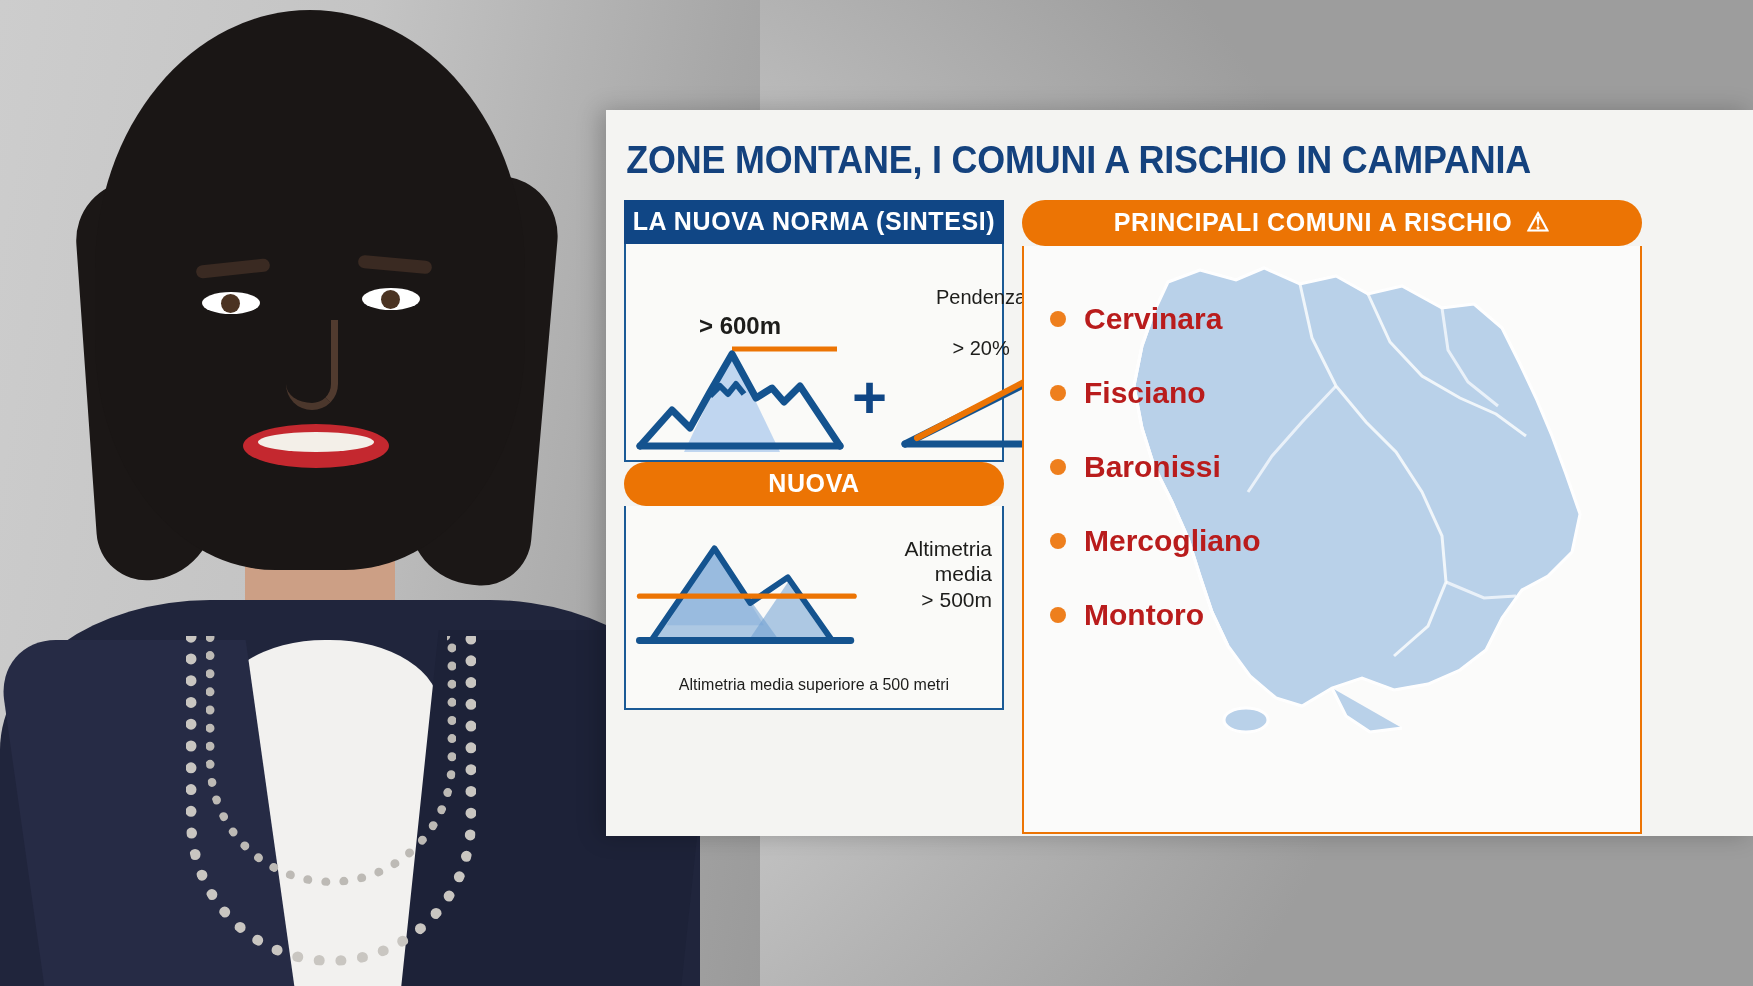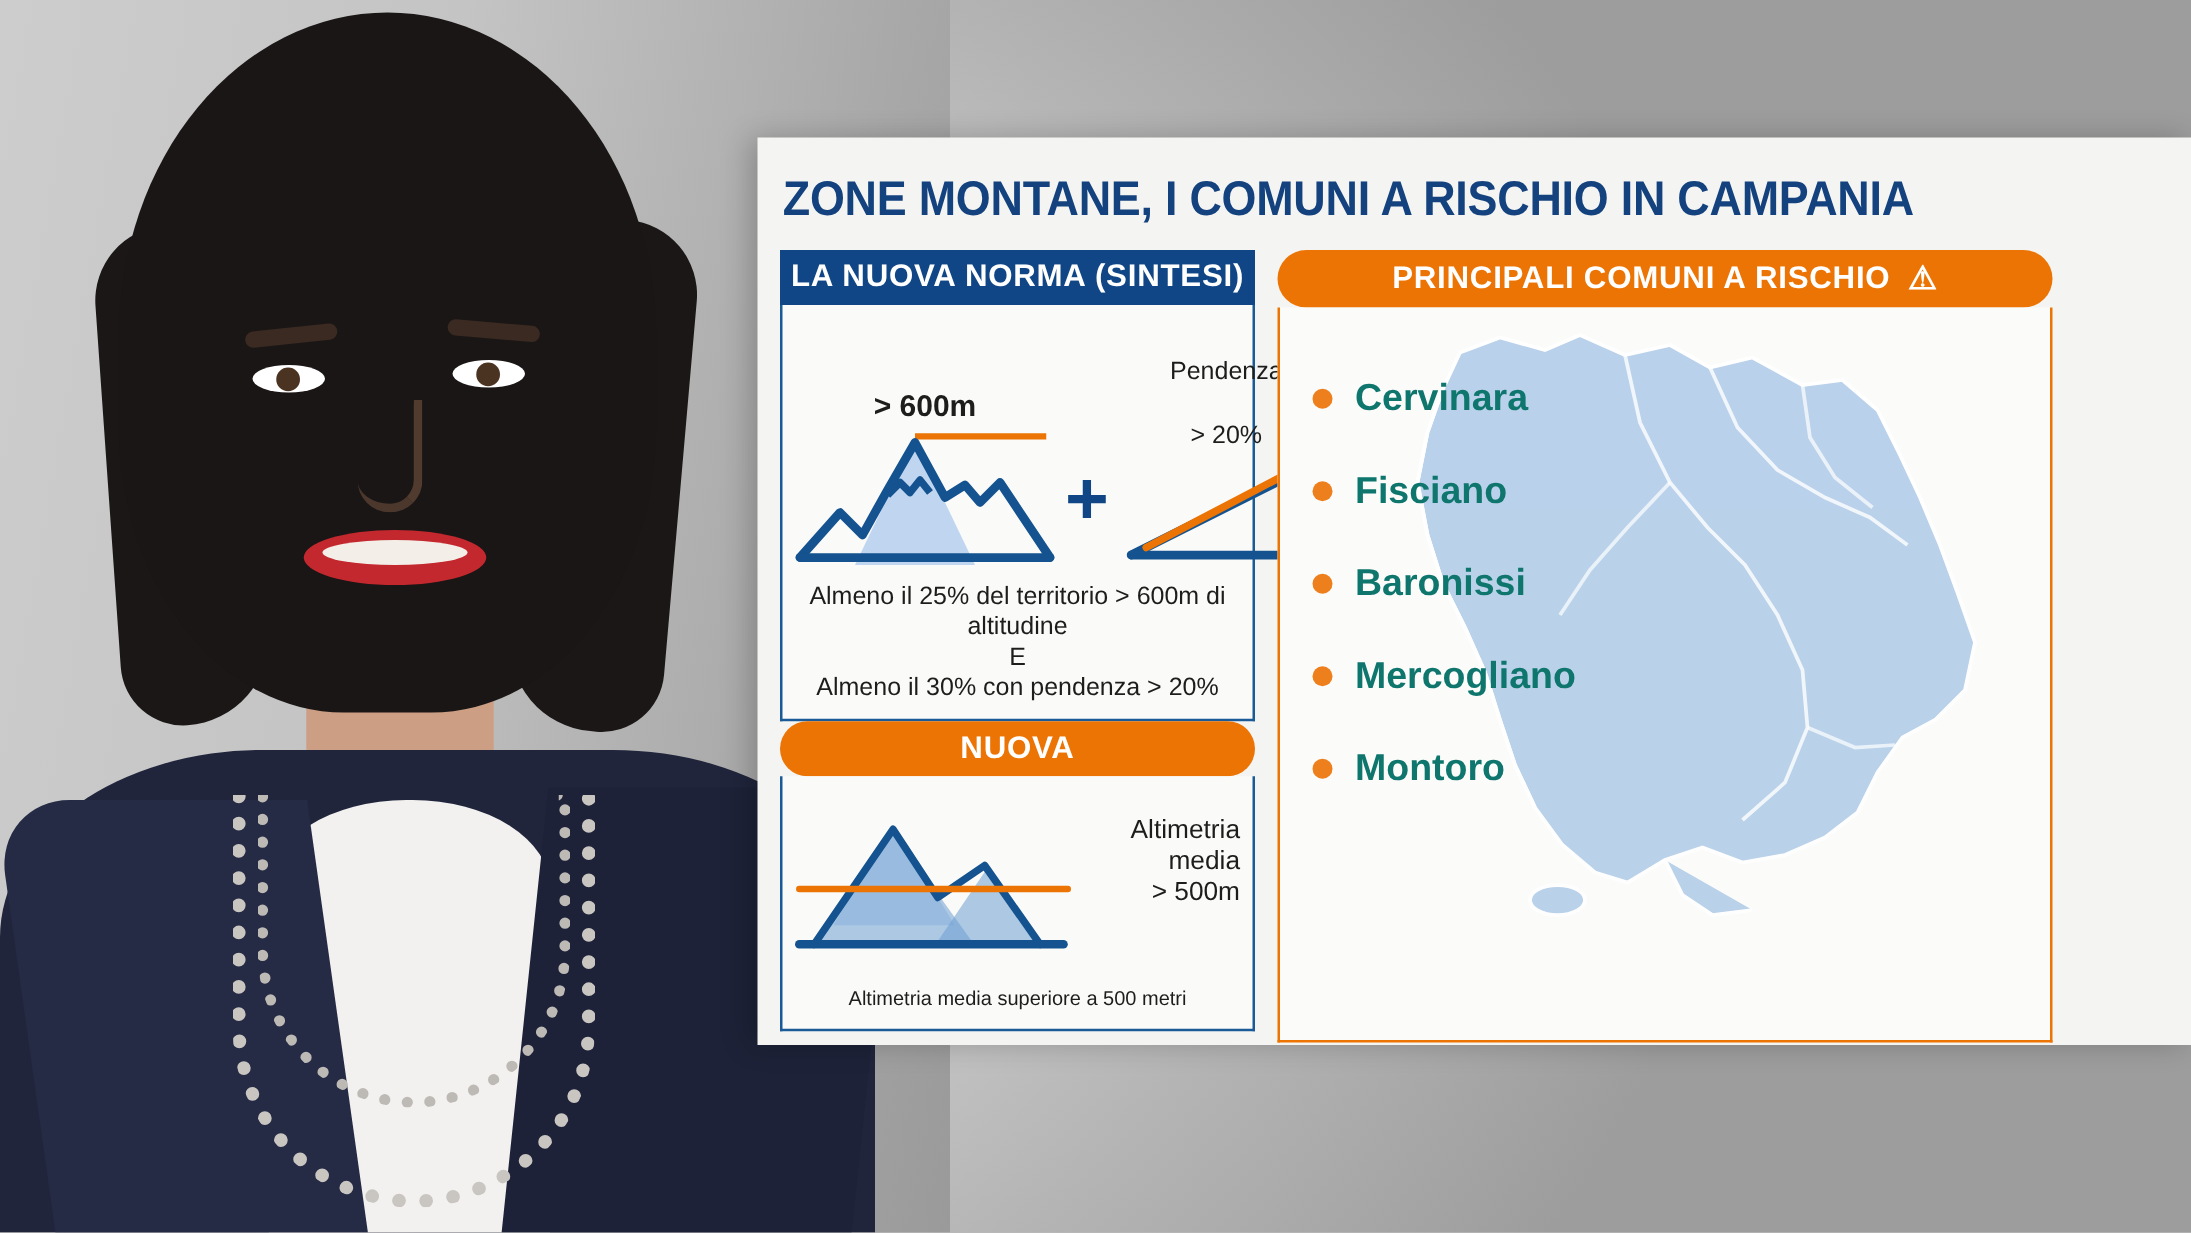--- a/index.html
+++ b/index.html
@@ -136,21 +136,21 @@
   #right-col{ width:620px; }
   .bar.orange.with-icon{ display:flex; align-items:center; justify-content:center; gap:14px; }
   #map-panel{
     border:2px solid #ec7404; border-top:none; background:#fbfbfa;
     height:588px; position:relative; overflow:hidden;
   }
   #city-list{ position:absolute; left:26px; top:36px; z-index:3; }
   .city{ display:flex; align-items:center; gap:18px; height:74px; }
   .dot{ width:16px; height:16px; border-radius:50%; background:#ee7f1d; flex:none; }
   .city-name{
-    font-size:30px; font-weight:bold; color:#0f766e;
+    font-size:30px; font-weight:bold; color:#b91c1c;
     font-family:"Liberation Sans Narrow","Liberation Sans",sans-serif;
     white-space:nowrap;
   }
   #map-svg{ position:absolute; right:-10px; top:0; z-index:1; opacity:.95; }
   .warn{ font-size:26px; color:#fff; }
 </style>
 </head>
 <body>
 
 <div id="photo-backdrop">
@@ -213,25 +213,20 @@
             <div class="lbl-pend">&gt; 20%</div>
             <svg width="180" height="92" viewBox="0 0 180 92">
               <polyline points="14,84 150,84 150,16" fill="none" stroke="#14538f" stroke-width="7" stroke-linejoin="round" stroke-linecap="round"></polyline>
               <line x1="14" y1="84" x2="150" y2="16" stroke="#14538f" stroke-width="7" stroke-linecap="round"></line>
               <line x1="26" y1="78" x2="152" y2="12" stroke="#ec7404" stroke-width="6" stroke-linecap="round"></line>
               <polygon points="162,4 150,22 136,10" fill="#ec7404"></polygon>
             </svg>
           </div>
         </div>
 
-        <div class="caption">
-          <span>Almeno il 25% del territorio &gt; 600m di altitudine</span>
-          <span class="mid">E</span>
-          <span class="mid">Almeno il 30% con pendenza &gt; 20%</span>
-        </div>
       </div>
 
       <div class="bar orange">NUOVA</div>
 
       <div class="panel">
         <div style="display:flex; align-items:center; justify-content:center; padding:16px 10px 0;">
           <svg width="260" height="150" viewBox="0 0 260 150">
             <polygon points="92,14 150,108 36,108" fill="#a9c6e8" opacity=".55"></polygon>
             <polygon points="92,20 168,126 18,126" fill="#6d9fd2" opacity=".55"></polygon>
             <polygon points="178,58 226,126 132,126" fill="#6d9fd2" opacity=".55"></polygon>

